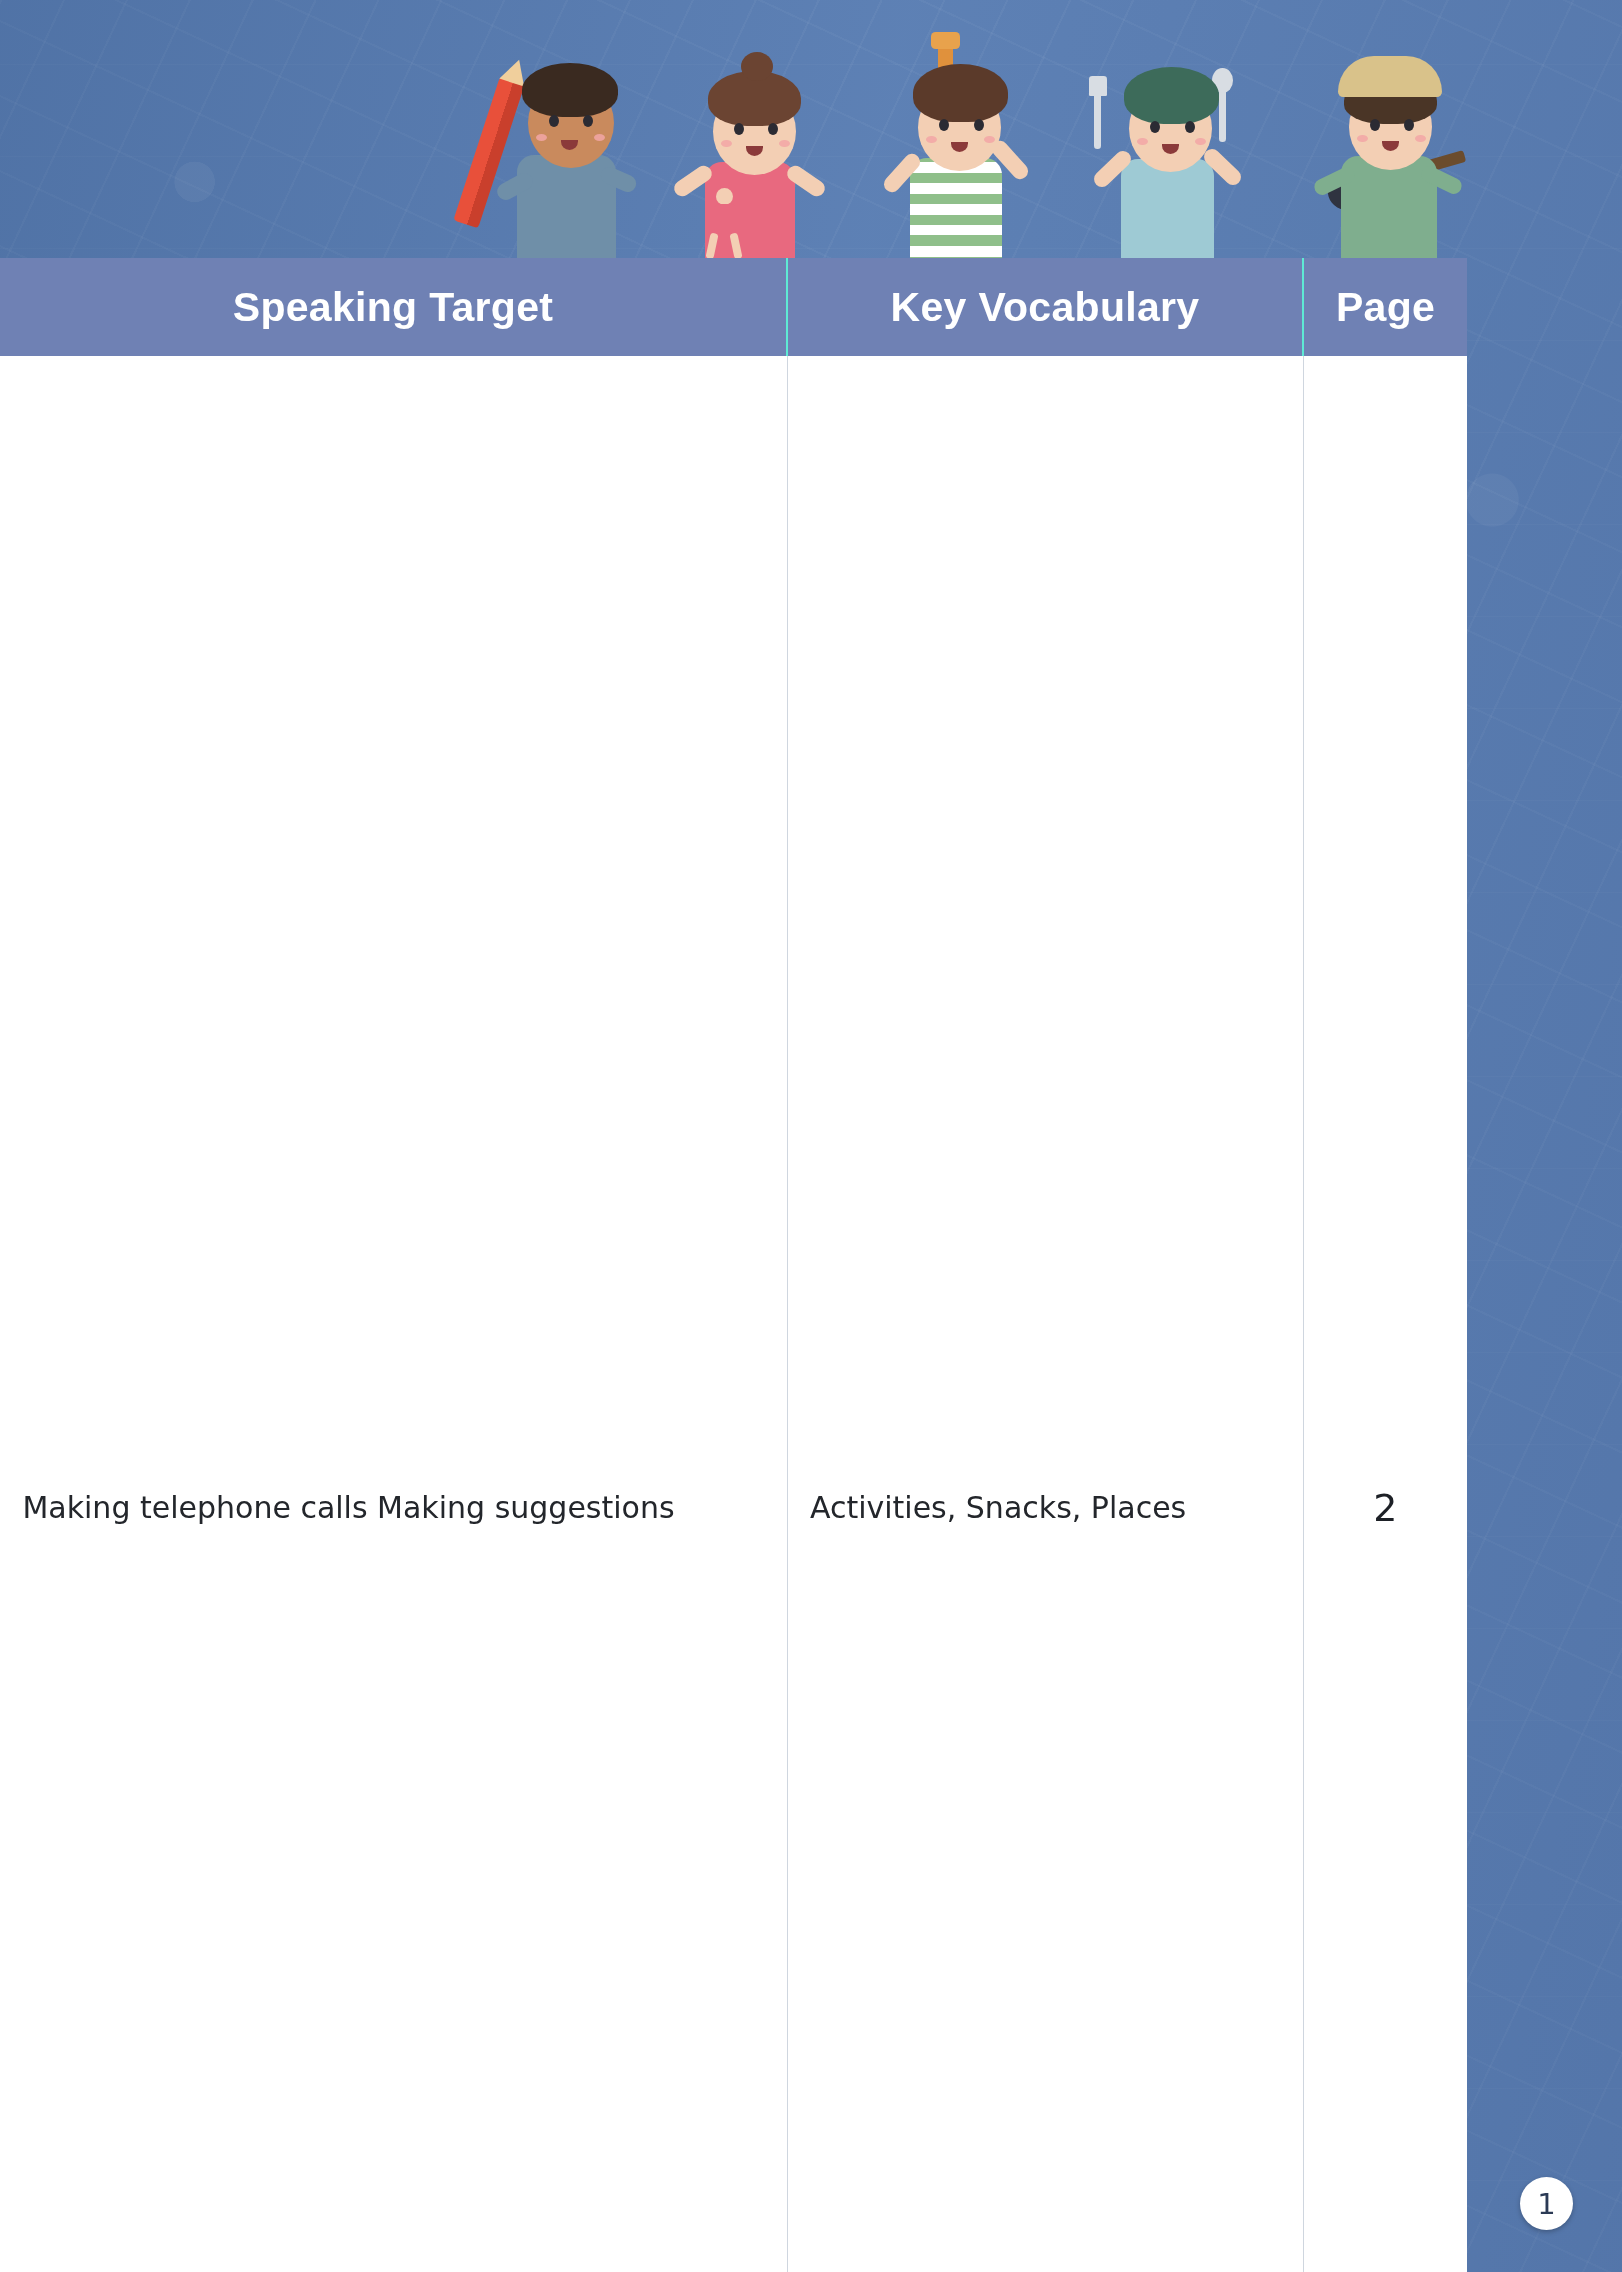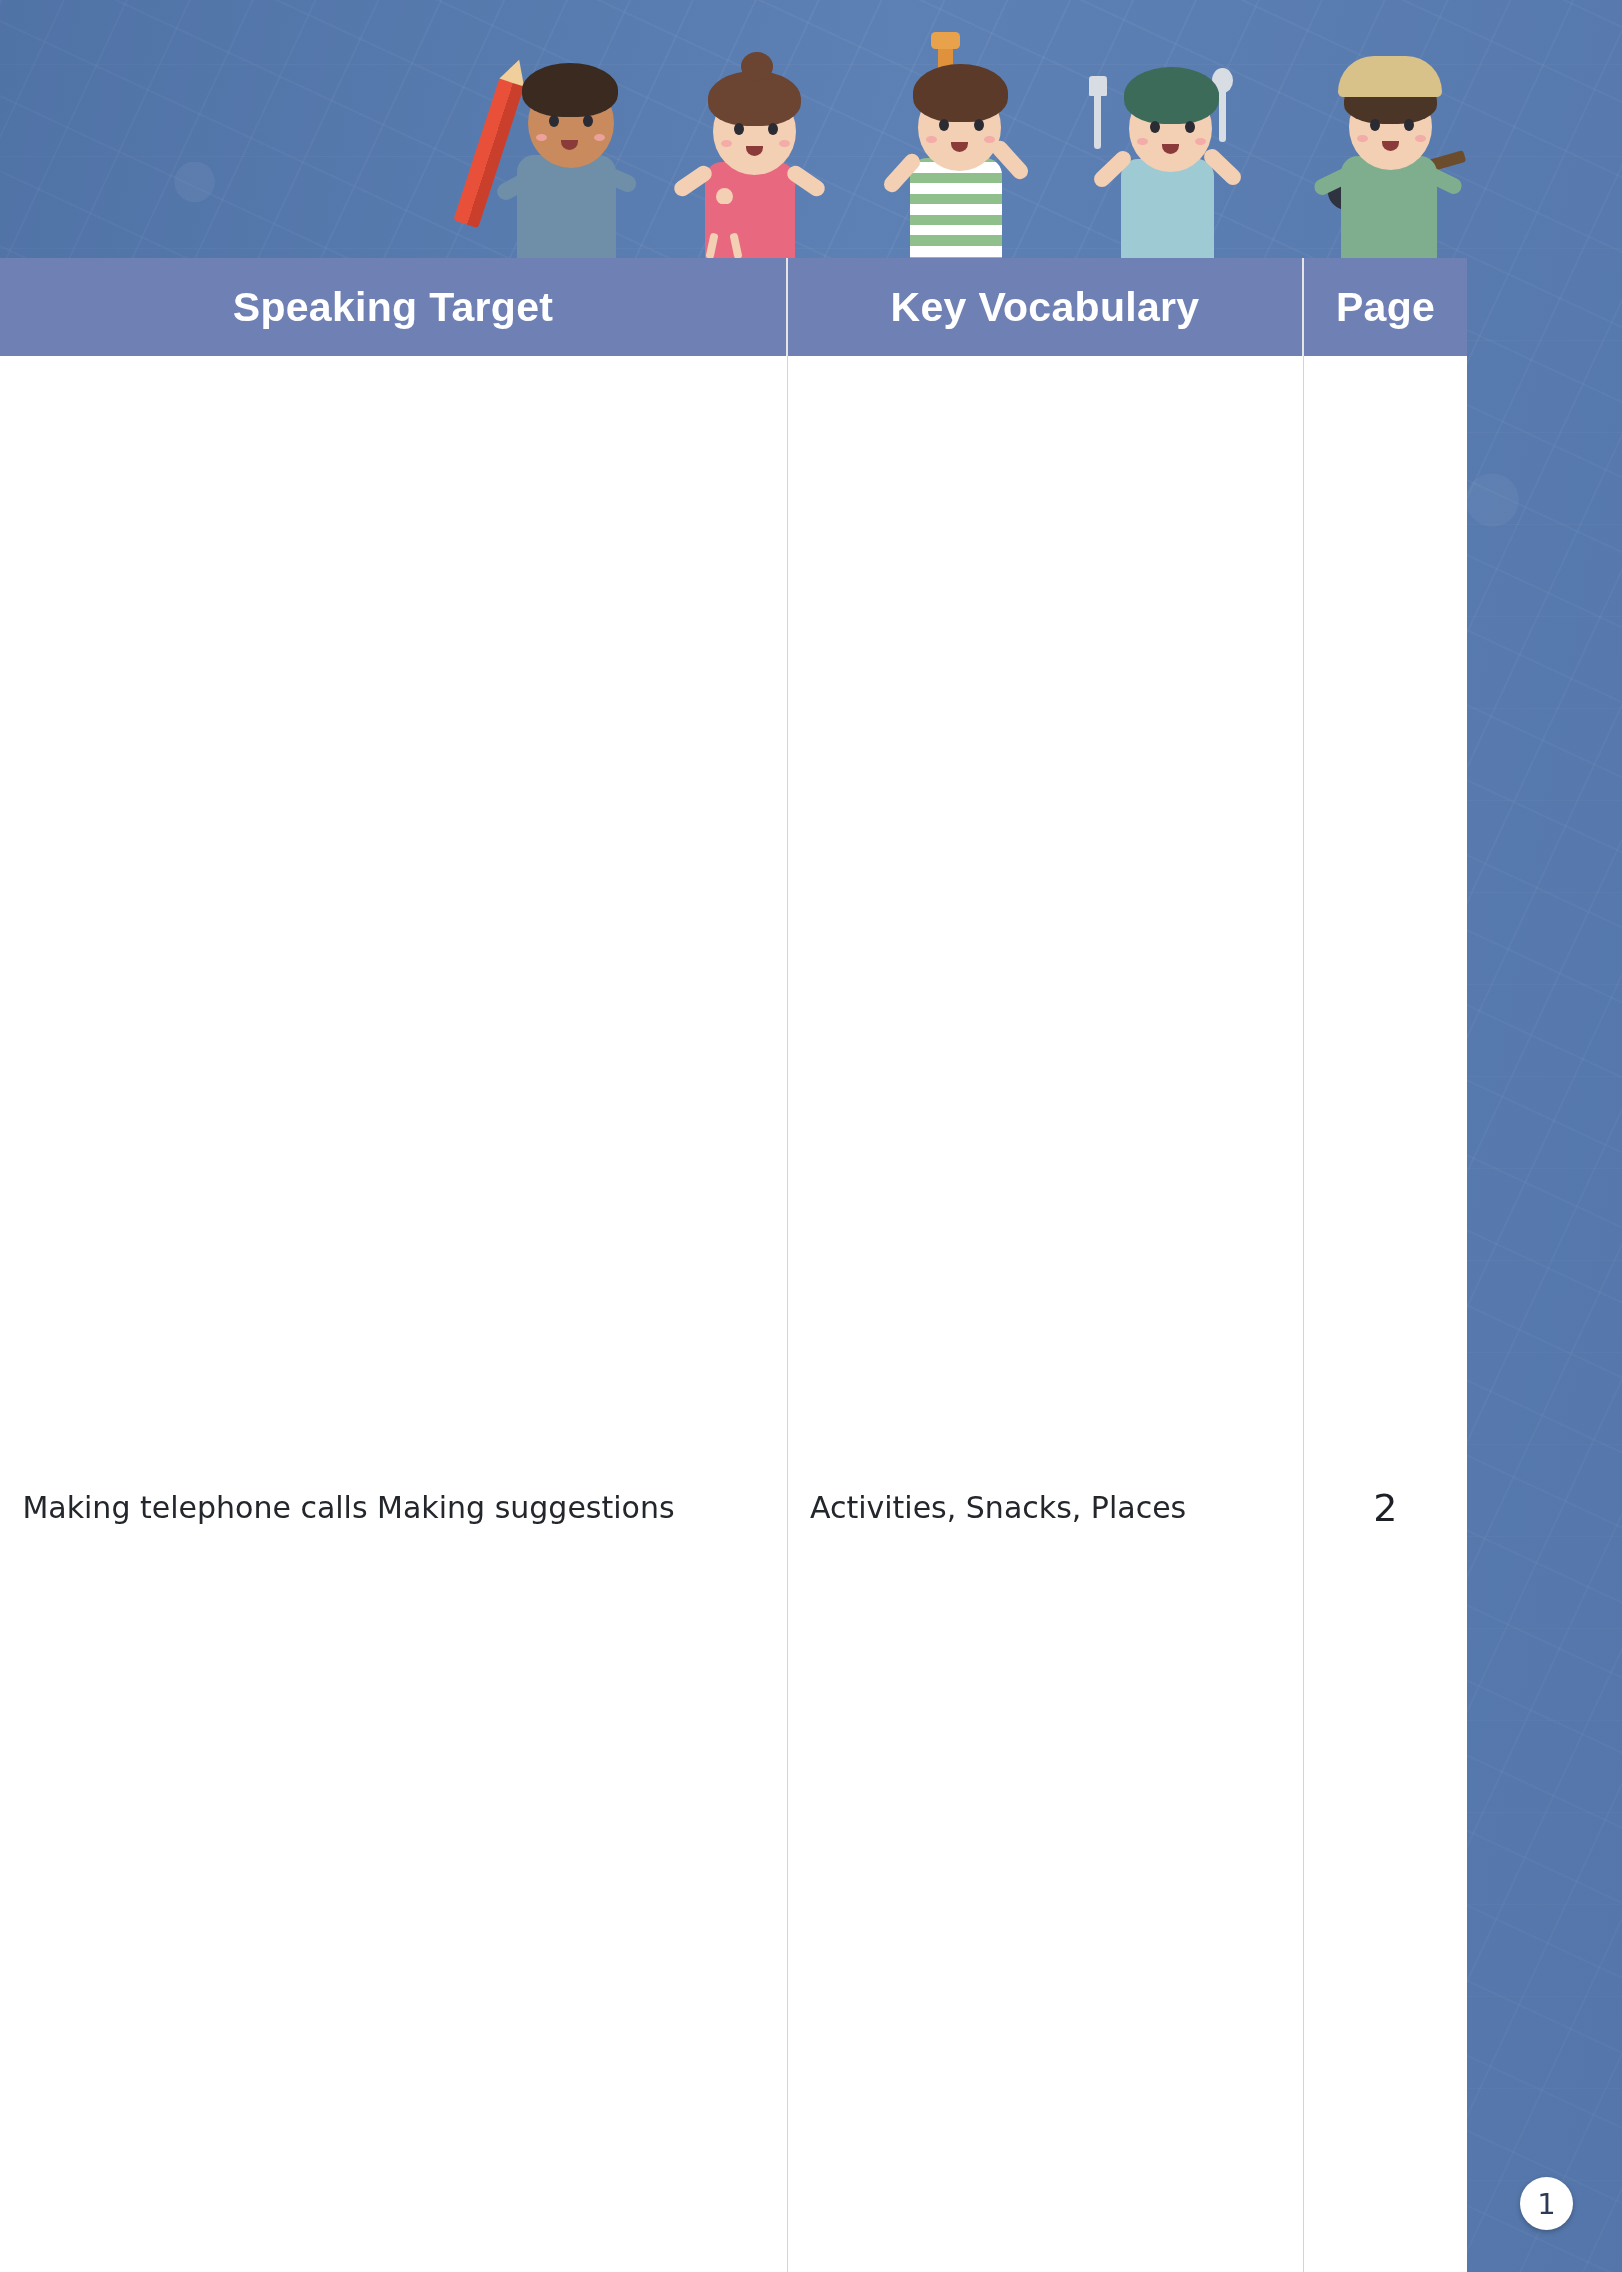--- a/index.html
+++ b/index.html
@@ -193,21 +193,21 @@
   .toc col.c3 { width: 164px; }
 
   .toc thead th {
     background: #6f81b4;
     color: #ffffff;
     font-size: 41px;
     font-weight: bold;
     height: 96px;
     vertical-align: middle;
     letter-spacing: 0.3px;
-    border-right: 2px solid #e5e5e5;
+    border-right: 2px solid #5eead4;
   }
   .toc thead th:last-child { border-right: none; }
 
   .toc tbody td {
     font-family: "DejaVu Sans", sans-serif;
     font-size: 30px;
     color: #23262b;
     padding: 16px 22.4px;
     border-bottom: 1.3px solid #cfd6df;
     border-right: 1.3px solid #cfd6df;

